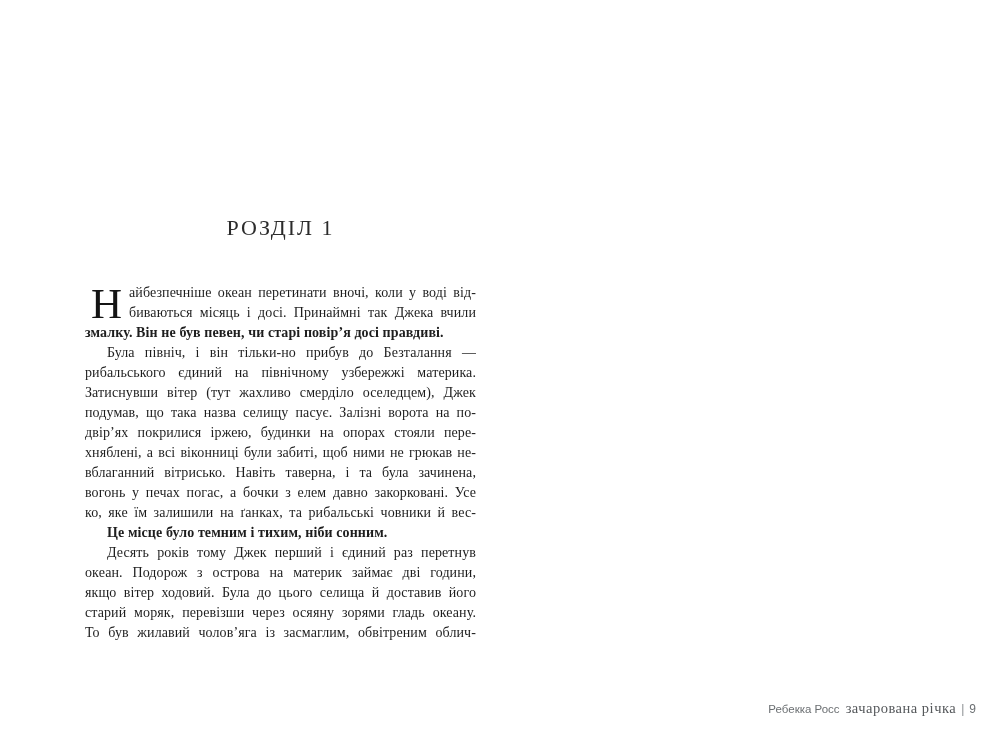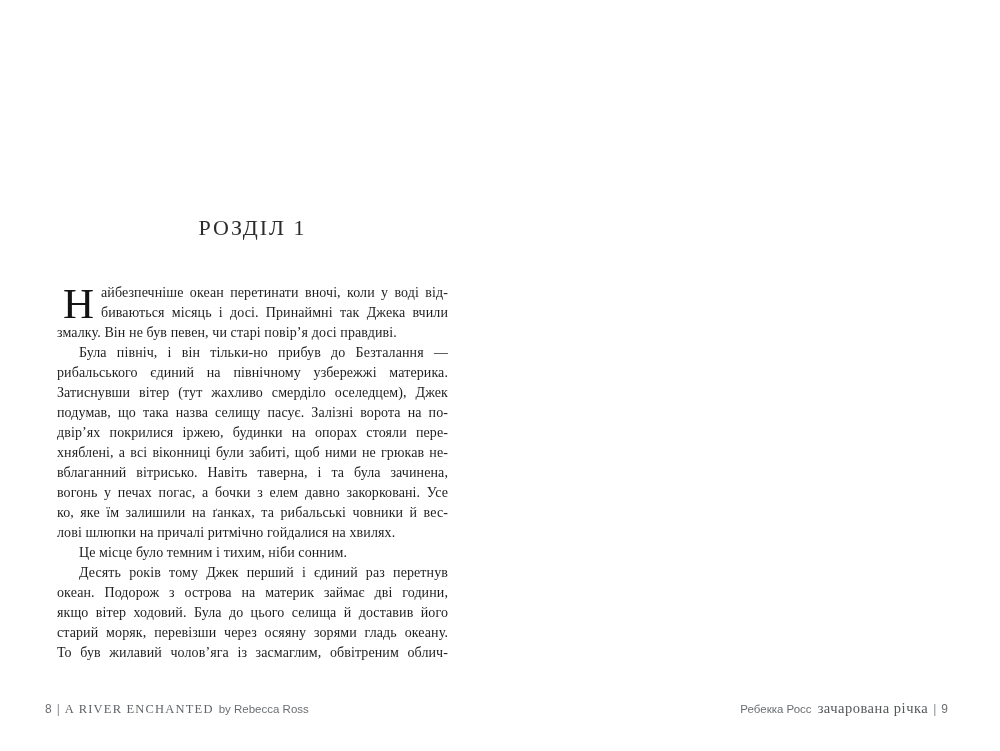--- a/index.html
+++ b/index.html
@@ -1,37 +1,37 @@
 <!DOCTYPE html>
 <html><head>
 <meta charset="utf-8">
 <style>
   html,body{margin:0;padding:0;background:#ffffff;}
   #canvas{
     position:relative;width:1000px;height:751px;background:#ffffff;
     font-family:"Liberation Serif","DejaVu Serif",serif;color:#1e1e1e;overflow:hidden;
   }
-  .page{position:absolute;top:0;height:751px;}
+  .page{position:absolute;top:0;height:751px;margin-left:28px;}
   #left-page{left:0;width:500px;}
   #right-page{left:500px;width:500px;}
 
   .chapter-heading{
     position:absolute;left:57px;top:216px;width:391px;height:24px;
     text-align:center;font-size:22px;font-weight:400;letter-spacing:2px;
     color:#2b2b2b;line-height:24px;
   }
   .body-col{position:absolute;}
   #left-body{left:57px;top:283px;width:391px;}
 
   .line{
     height:20px;line-height:20px;font-size:14px;
     text-align:justify;text-align-last:justify;overflow:hidden;
     letter-spacing:0.1px;
   }
-  .line.nojust{text-align:left;text-align-last:left;}
+  .line.nojust{text-align:left;text-align-last:left;font-weight:bold;}
   .line.indent{text-indent:22px;}
   .line.dc{margin-left:44px;}
 
   .drop-cap{
     position:absolute;left:63px;top:284px;
     font-size:43px;line-height:40px;font-weight:400;color:#141414;
     font-family:"Liberation Serif","DejaVu Serif",serif;
   }
 
   .footer{
@@ -67,32 +67,28 @@
         <div class="line nojust">змалку. Він не був певен, чи старі повір’я досі правдиві.</div>
         <div class="line indent">Була північ, і він тільки-но прибув до Безталання —</div>
         <div class="line">рибальського єдиний на північному узбережжі материка.</div>
         <div class="line">Затиснувши вітер (тут жахливо смерділо оселедцем), Джек</div>
         <div class="line">подумав, що така назва селищу пасує. Залізні ворота на по-</div>
         <div class="line">двір’ях покрилися іржею, будинки на опорах стояли пере-</div>
         <div class="line">хняблені, а всі віконниці були забиті, щоб ними не грюкав не-</div>
         <div class="line">вблаганний вітрисько. Навіть таверна, і та була зачинена,</div>
         <div class="line">вогонь у печах погас, а бочки з елем давно закорковані. Усе</div>
         <div class="line">ко, яке їм залишили на ґанках, та рибальські човники й вес-</div>
-        <div class="line nojust">лові шлюпки на причалі ритмічно гойдалися на хвилях.</div>
         <div class="line indent nojust">Це місце було темним і тихим, ніби сонним.</div>
         <div class="line indent">Десять років тому Джек перший і єдиний раз перетнув</div>
         <div class="line">океан. Подорож з острова на материк займає дві години,</div>
         <div class="line">якщо вітер ходовий. Була до цього селища й доставив його</div>
         <div class="line">старий моряк, перевізши через осяяну зорями гладь океану.</div>
         <div class="line">То був жилавий чолов’яга із засмаглим, обвітреним облич-</div>
       </div>
 
-    <div class="footer" id="left-footer">
-      <span class="f-num">8</span><span class="f-sep">|</span><span class="f-title-en">A RIVER ENCHANTED</span><span class="f-byline">by Rebecca Ross</span>
-    </div>
   </div>
 
   <div class="page" id="right-page">
 
     <div class="footer" id="right-footer">
       <span class="f-author-uk">Ребекка Росс</span><span class="f-title-uk">ЗАЧАРОВАНА РІЧКА</span><span class="f-sep">|</span><span class="f-num">9</span>
     </div>
   </div>
 
 </div>

